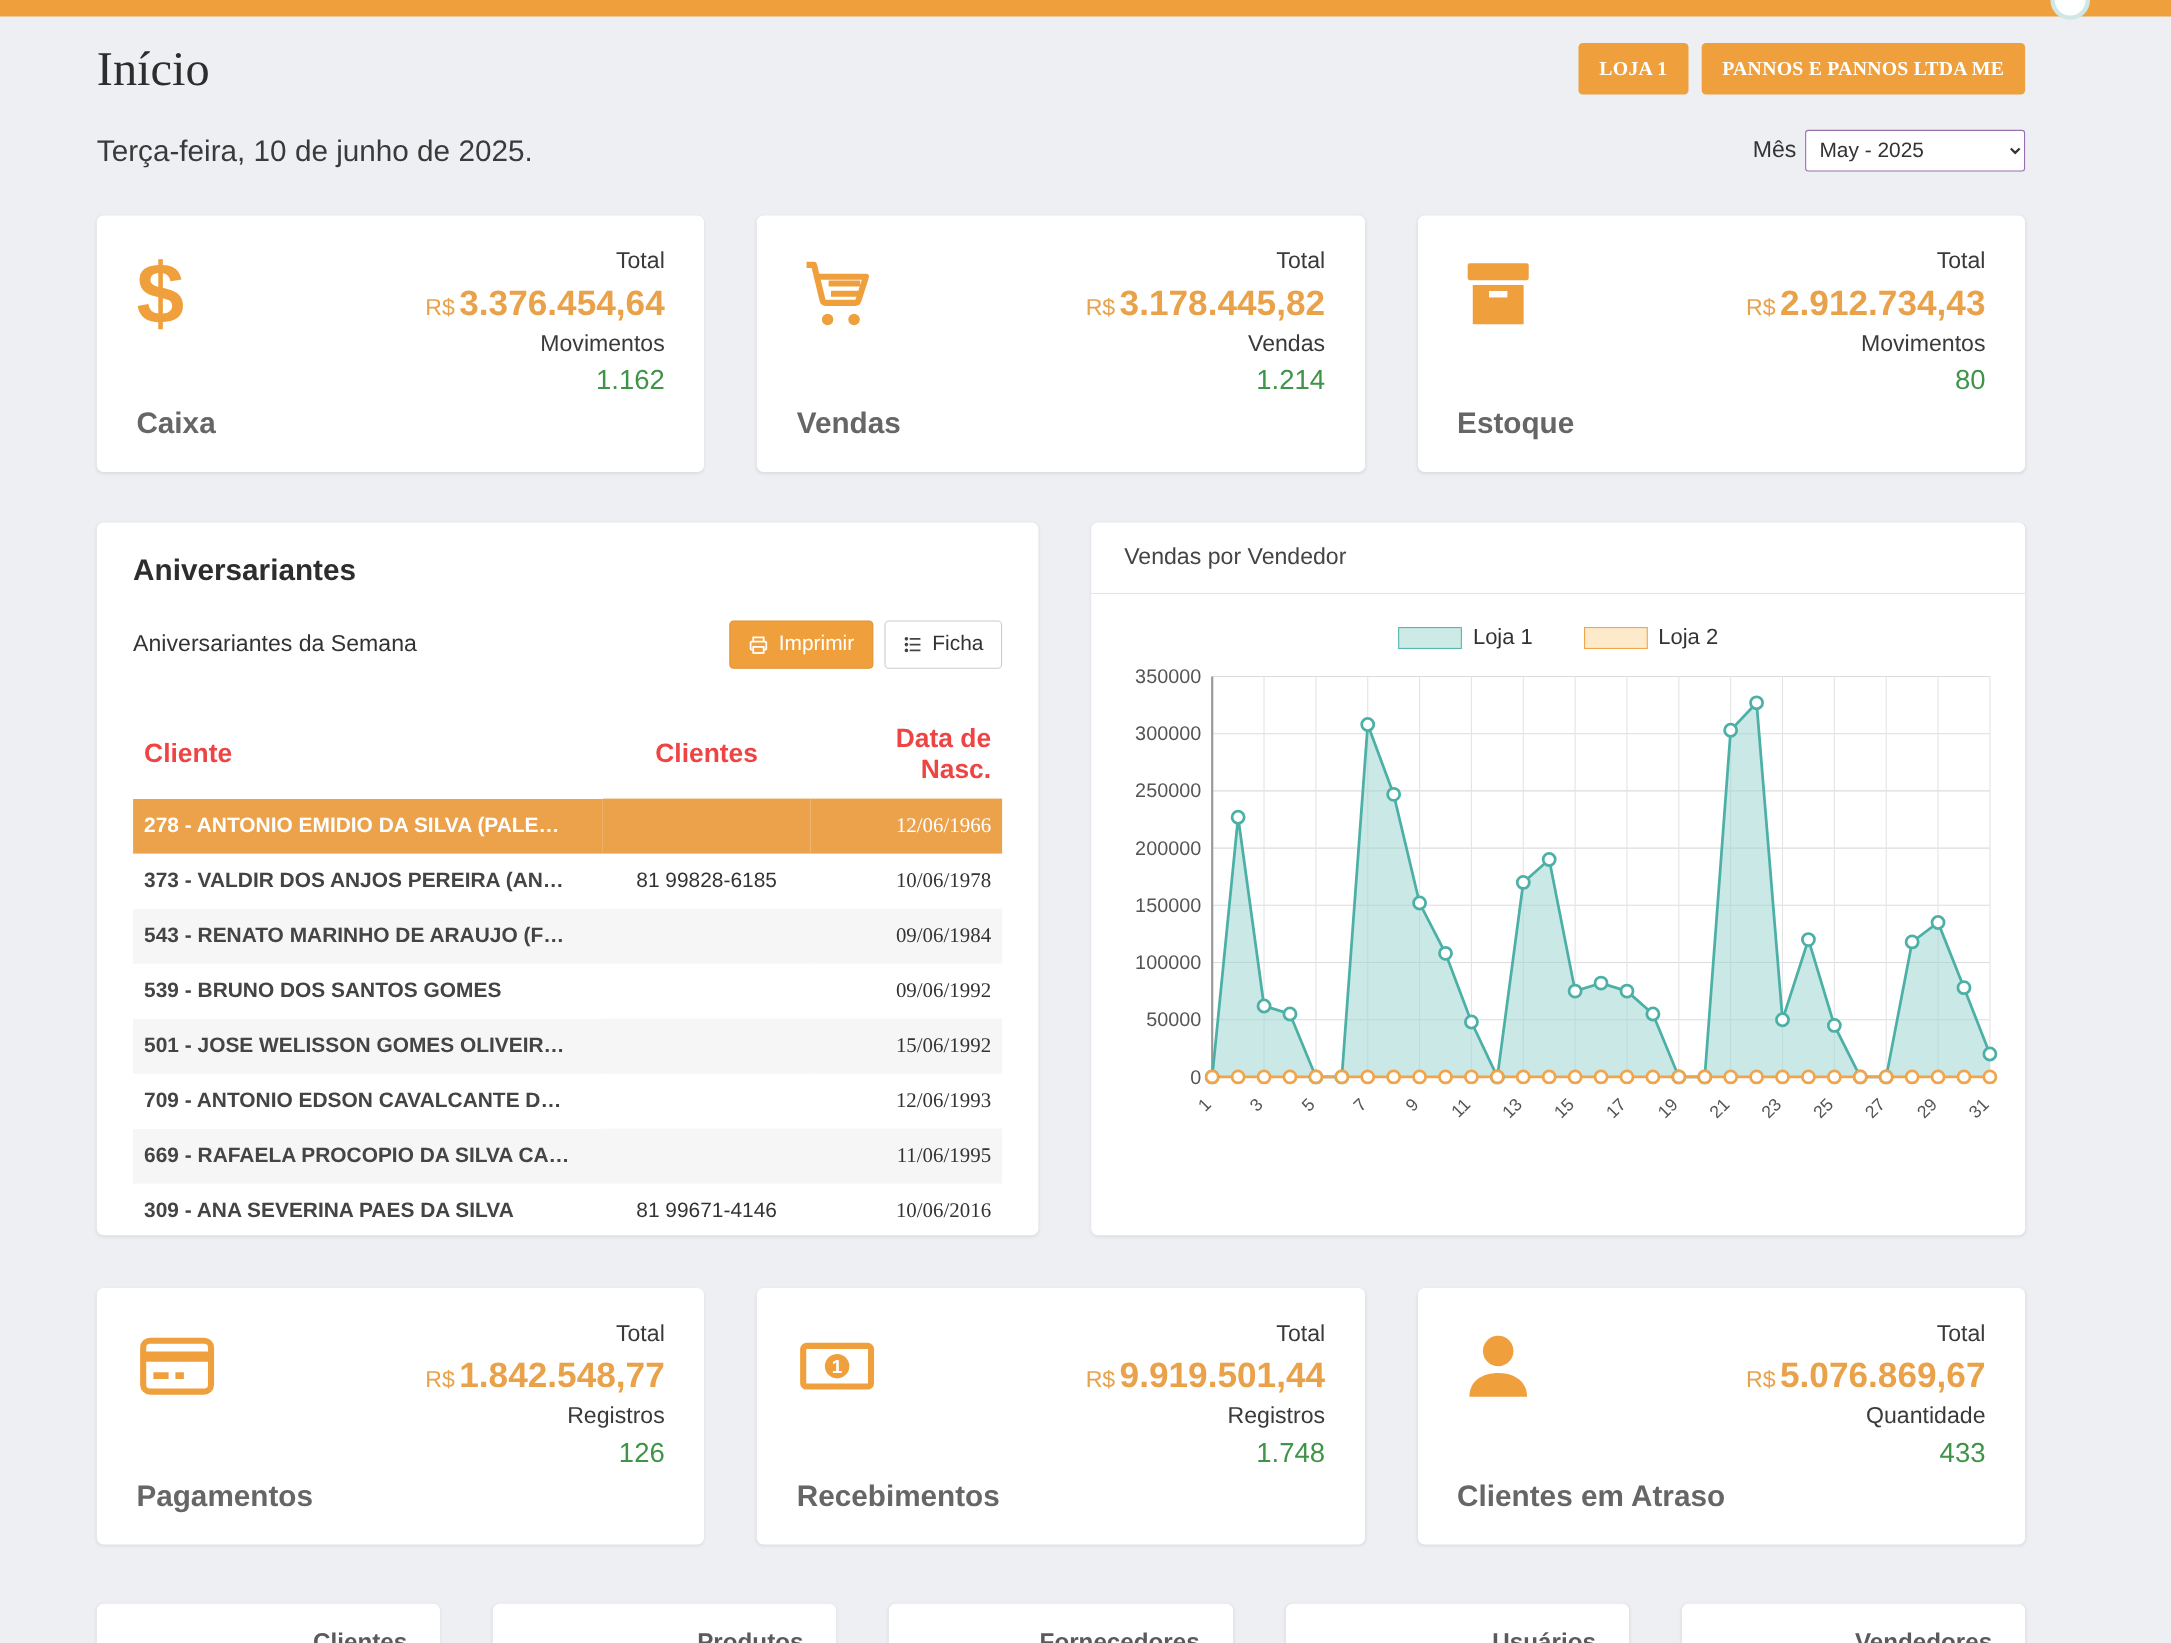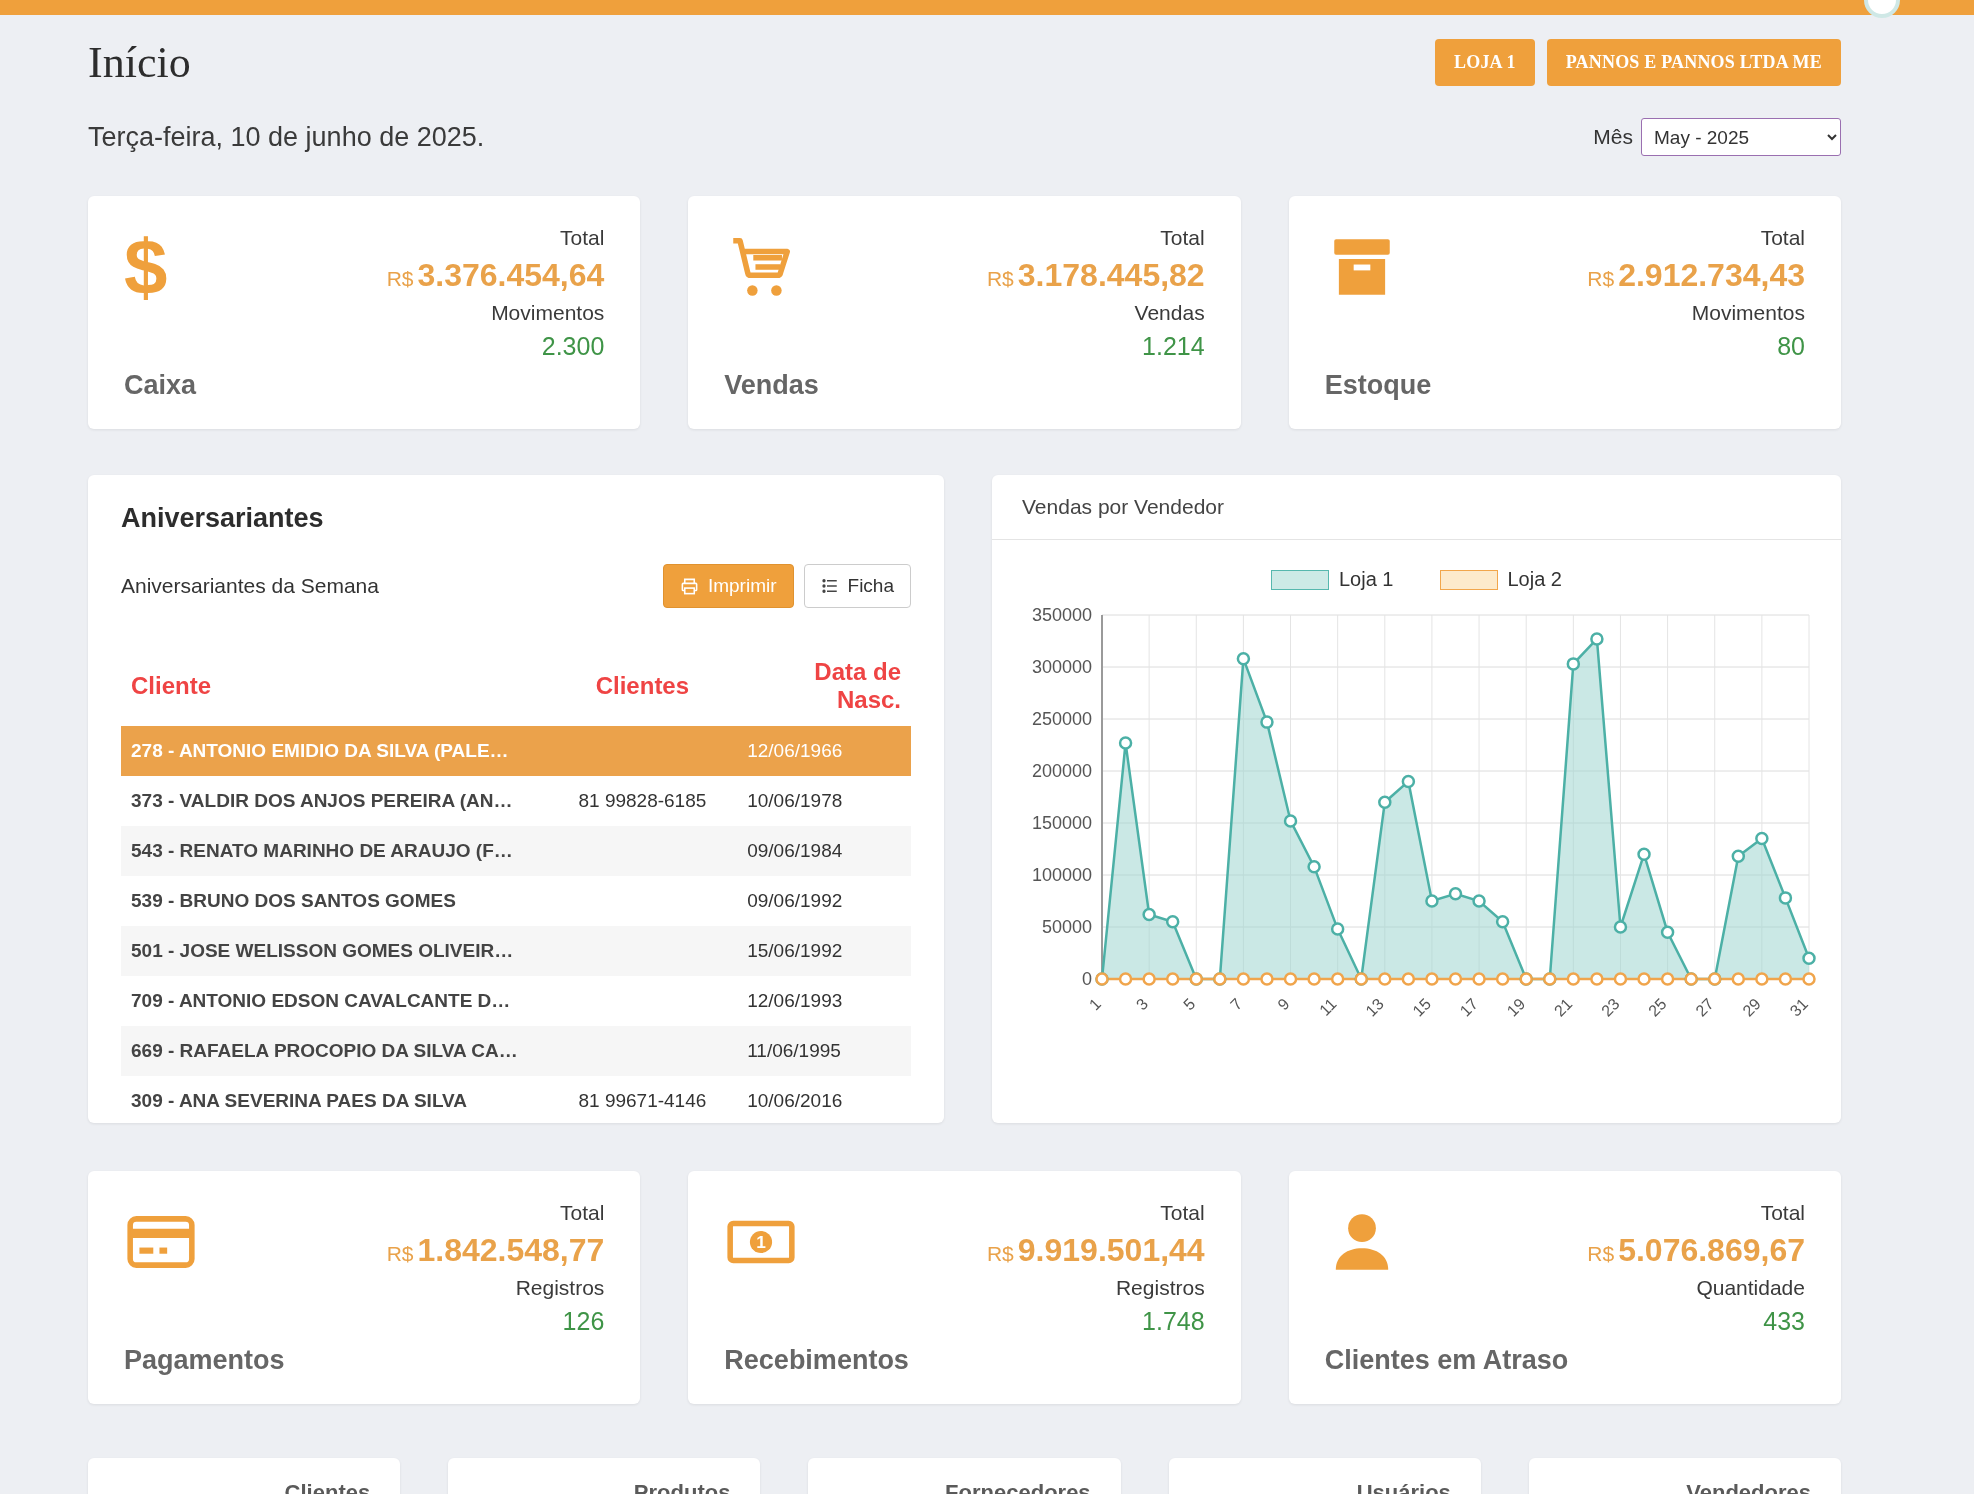--- a/index.html
+++ b/index.html
@@ -53,21 +53,21 @@
                padding:10px 16px; display:inline-flex; align-items:center; gap:9px; font-family:inherit; cursor:pointer; }
   .ic { display:inline-flex; }
 
   table { width:100%; border-collapse:collapse; margin-top:38px; }
   th { font-weight:700; text-align:left; padding:12px 10px; font-size:24px; color:#ef4444; }
   th.c-phone { text-align:center; }
   th.c-dob { text-align:right; }
   td { padding:14px 10px; font-size:19px; }
   td.c-client { font-weight:700; color:#444; width:54%; white-space:nowrap; overflow:hidden; }
   td.c-phone { text-align:center; width:24%; color:#333; }
-  td.c-dob { width:22%; color:#333; }
+  td.c-dob { text-align:right; width:22%; color:#333;font-family:Liberation Serif, serif; }
   tbody tr:nth-child(odd) { background:#f6f6f6; }
   tbody tr.highlight { background:#eba24b; }
   tbody tr.highlight td { color:#fff; }
 
   .chart-card { flex:1; height:648px; overflow:hidden; }
   .tabs { display:flex; border-bottom:1px solid #e4e4e4; }
   .tab { padding:20px 30px; font-size:21px; color:#444; cursor:pointer; }
   .tab.active { border-top:4px solid #e8973b; border-right:1px solid #e4e4e4; margin-bottom:-1px;
                 background:#fff; padding-top:16px; }
   .chart-body { padding:28px 20px 8px; }
@@ -114,21 +114,21 @@
       <div class="stat-left">
         <div class="stat-icon">
             <span class="icon-dollar">$</span>
           </div>
         <div class="stat-title">Caixa</div>
       </div>
       <div class="stat-right">
         <div class="stat-label">Total</div>
         <div class="stat-value"><span class="cur">R$</span><span>3.376.454,64</span></div>
         <div class="stat-label">Movimentos</div>
-        <div class="stat-count">2.300</div>
+        <div class="stat-count">1.162</div>
       </div>
     </div>
 
     <div class="card stat-card">
       <div class="stat-left">
         <div class="stat-icon">
           <svg viewBox="0 0 24 24" fill="none" stroke="#efa03c" stroke-width="1.8" stroke-linejoin="round">
             <path d="M3 3.5h2.2l2.5 10.4a1 1 0 0 0 1 .8h8.6a1 1 0 0 0 1-.76L20.5 7H6.1"></path>
             <circle cx="9.2" cy="19.6" r="1.7" fill="#efa03c" stroke="none"></circle>
             <circle cx="17" cy="19.6" r="1.7" fill="#efa03c" stroke="none"></circle>

